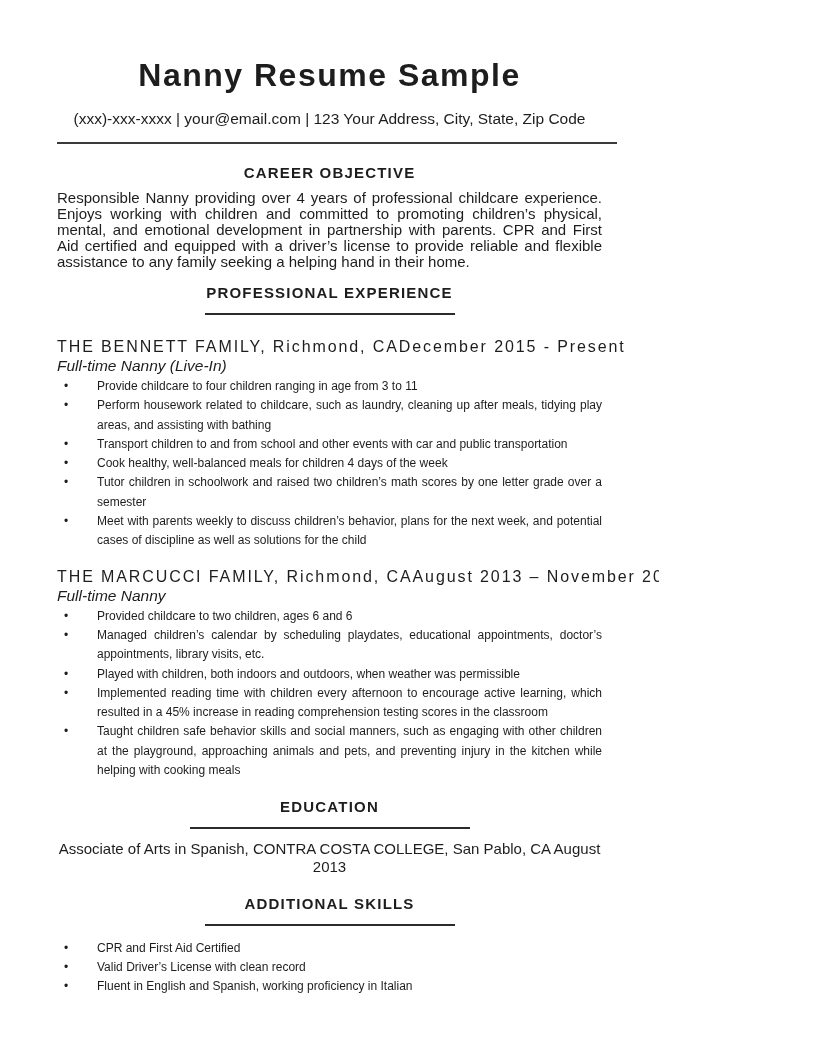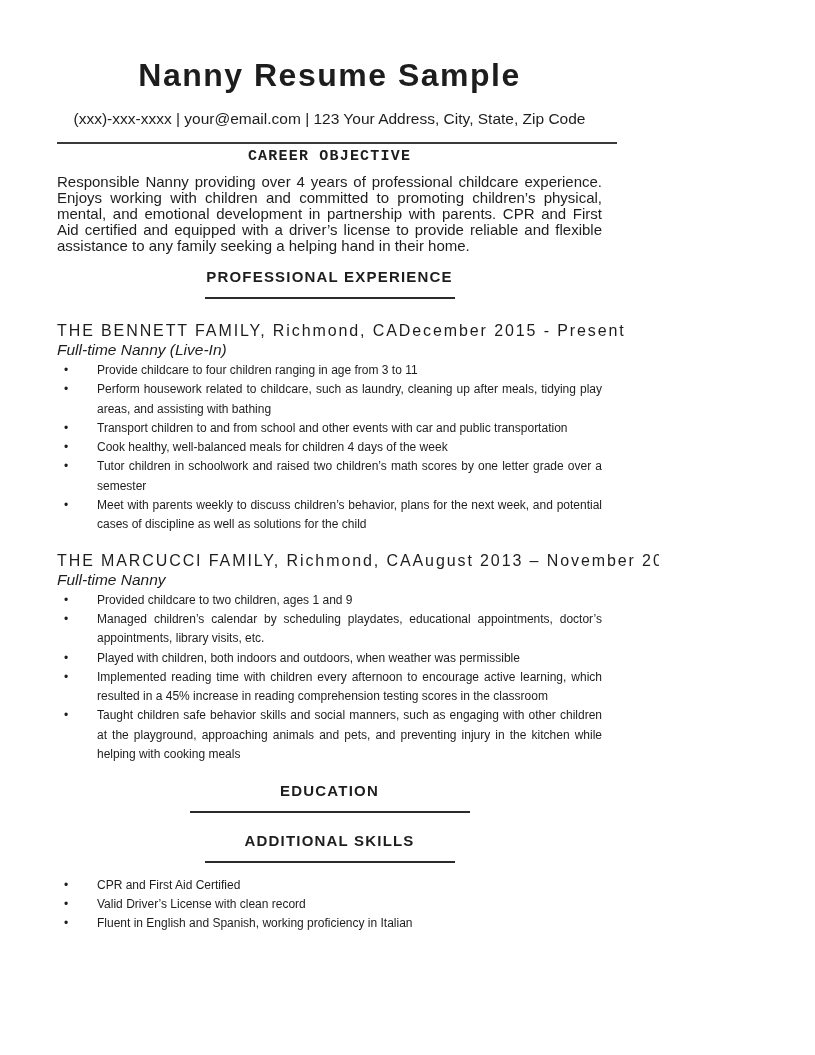--- a/index.html
+++ b/index.html
@@ -34,21 +34,21 @@
     margin: 14px auto 0;
   }
   .sec-heading {
     margin: 0;
     text-align: center;
     font-size: 15px;
     font-weight: bold;
     letter-spacing: 1.2px;
     line-height: 17px;
   }
-  .mt-objective   { margin-top: 4px; font-family: Liberation Mono, monospace; }
+  .mt-objective   { margin-top: 20px; }
   .mt-experience  { margin-top: 14px; }
   .mt-education   { margin-top: 18px; }
   .mt-skills      { margin-top: 19px; }
   .sec-rule {
     width: 250px;
     border: none;
     border-top: 2px solid #2b2b2b;
     margin: 12px auto 0;
   }
   .sec-rule.wide { width: 280px; }
@@ -129,30 +129,31 @@
     <li>Tutor children in schoolwork and raised two children’s math scores by one letter grade over a semester</li>
     <li>Meet with parents weekly to discuss children’s behavior, plans for the next week, and potential cases of discipline as well as solutions for the child</li>
   </ul>
 
   <div class="job-header mt-job2">
     <span>THE MARCUCCI FAMILY, Richmond, CA</span>
     <span>August 2013 – November 2015</span>
   </div>
   <div class="job-title">Full-time Nanny</div>
   <ul class="bullets">
-    <li>Provided childcare to two children, ages 1 and 9</li>
+    <li>Provided childcare to two children, ages 6 and 6</li>
     <li>Managed children’s calendar by scheduling playdates, educational appointments, doctor’s appointments, library visits, etc.</li>
     <li>Played with children, both indoors and outdoors, when weather was permissible</li>
     <li>Implemented reading time with children every afternoon to encourage active learning, which resulted in a 45% increase in reading comprehension testing scores in the classroom</li>
     <li>Taught children safe behavior skills and social manners, such as engaging with other children at the playground, approaching animals and pets, and preventing injury in the kitchen while helping with cooking meals</li>
   </ul>
 
   <h2 class="sec-heading mt-education">EDUCATION</h2>
   <hr class="sec-rule wide">
 
+  <div class="edu-entry">Associate of Arts in Spanish, CONTRA COSTA COLLEGE, San Pablo, CA August 2013</div>
 
   <h2 class="sec-heading mt-skills">ADDITIONAL SKILLS</h2>
   <hr class="sec-rule">
 
   <ul class="bullets skills">
     <li>CPR and First Aid Certified</li>
     <li>Valid Driver’s License with clean record</li>
     <li>Fluent in English and Spanish, working proficiency in Italian</li>
   </ul>
 

